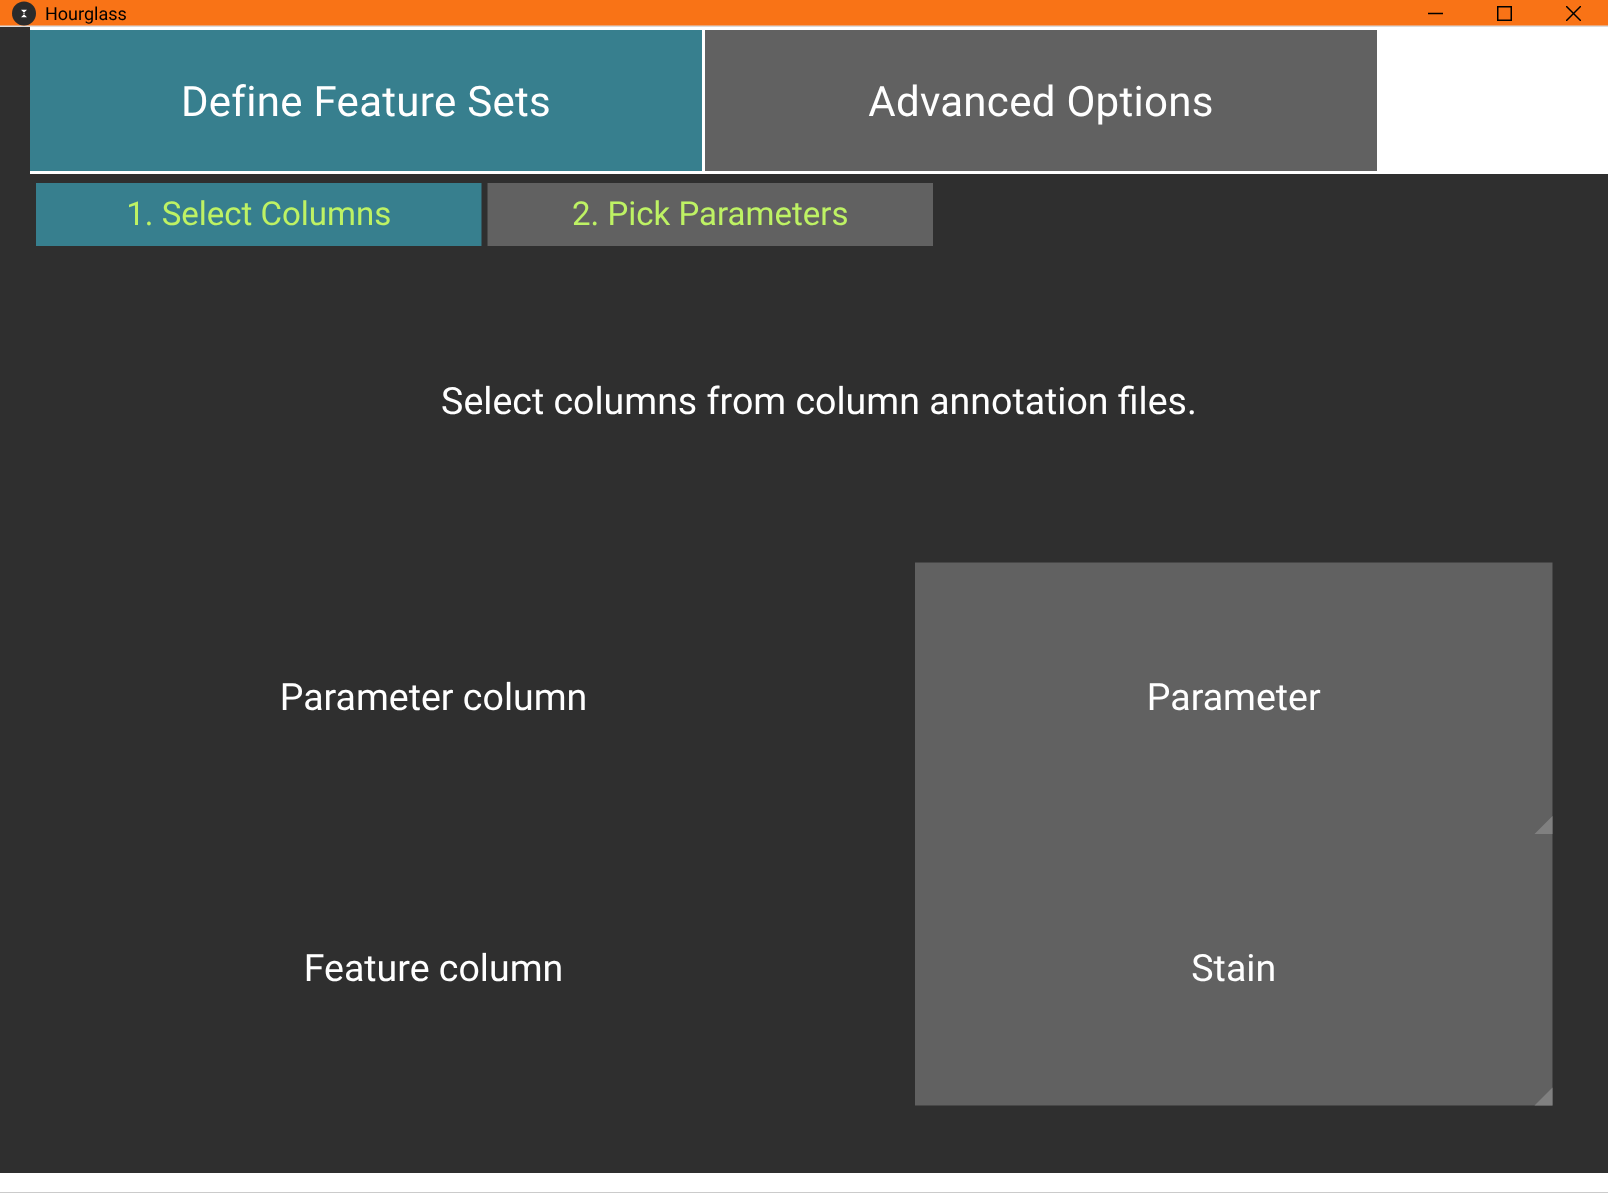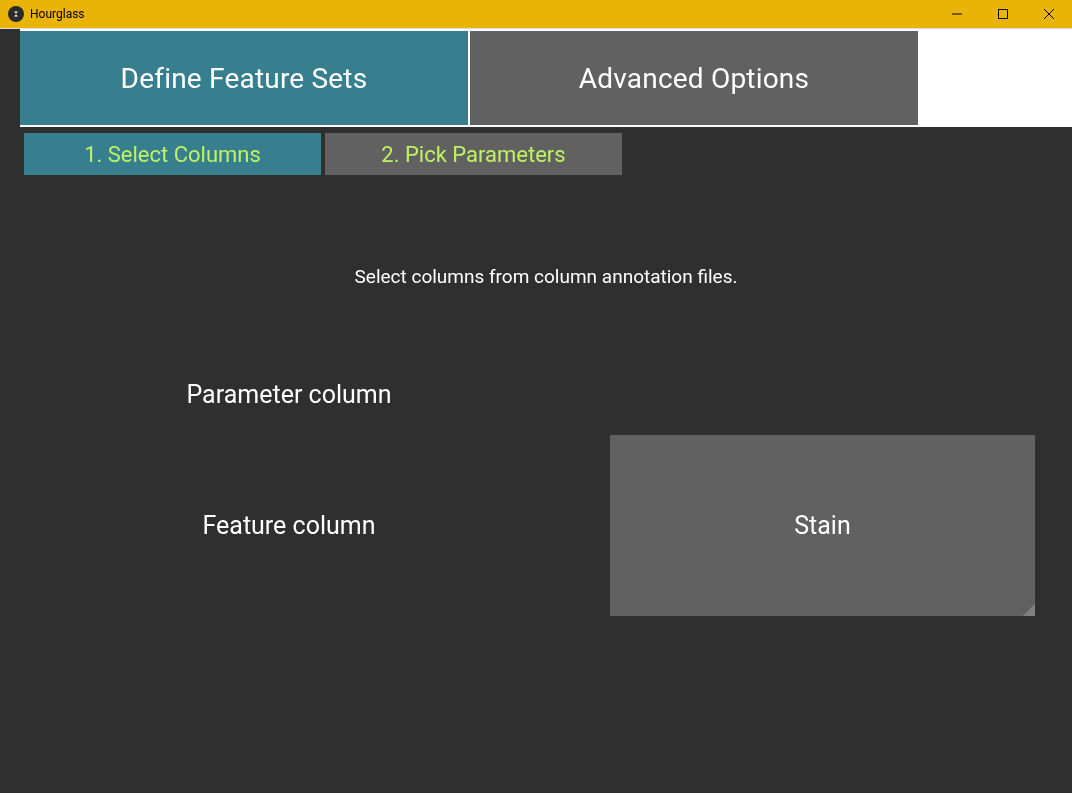--- a/index.html
+++ b/index.html
@@ -9,22 +9,22 @@
       font-family: "Segoe UI", Roboto, "Helvetica Neue", Arial, sans-serif;
     }
     html, body {
       width: 1072px;
       height: 795px;
       overflow: hidden;
       background: #ffffff;
     }
     
     .titlebar {
-      height: 29px;
-      background: #eab308;
+      height: 18px;
+      background: #f97316;
       display: flex;
       align-items: center;
       border-bottom: 1px solid #dcdcdc;
     }
     .titlebar-left {
       display: flex;
       align-items: center;
       gap: 6px;
       padding-left: 8px;
     }
@@ -120,34 +120,33 @@
     }
 
     
     .content {
       color: #ffffff;
       display: flex;
       flex-direction: column;
       align-items: center;
     }
     .instruction {
-      font-size: 19px;
+      font-size: 25px;
       color: #ffffff;
       margin-top: 90px;
       margin-bottom: 10px;
       text-align: center;
       width: 100%;
     }
 
     .rows {
       margin-top: 82px;
       width: 100%;
       display: flex;
       flex-direction: column;
-      gap: 26px;
     }
     .row {
       display: flex;
       align-items: center;
       width: 100%;
     }
     .row-label {
       flex: 0 0 538px;
       text-align: center;
       font-size: 25px;
@@ -234,20 +233,25 @@
       <span>2. Pick Parameters</span>
     </div>
   </div>
 
   <div class="content">
     <div class="instruction">Select columns from column annotation files.</div>
 
     <div class="rows">
       <div class="row">
         <div class="row-label">Parameter column</div>
+        <div class="row-control-wrap">
+          <div class="selector">
+            <span>Parameter</span>
+          </div>
+        </div>
       </div>
       <div class="row">
         <div class="row-label">Feature column</div>
         <div class="row-control-wrap">
           <div class="selector">
             <span>Stain</span>
           </div>
         </div>
       </div>
     </div>

